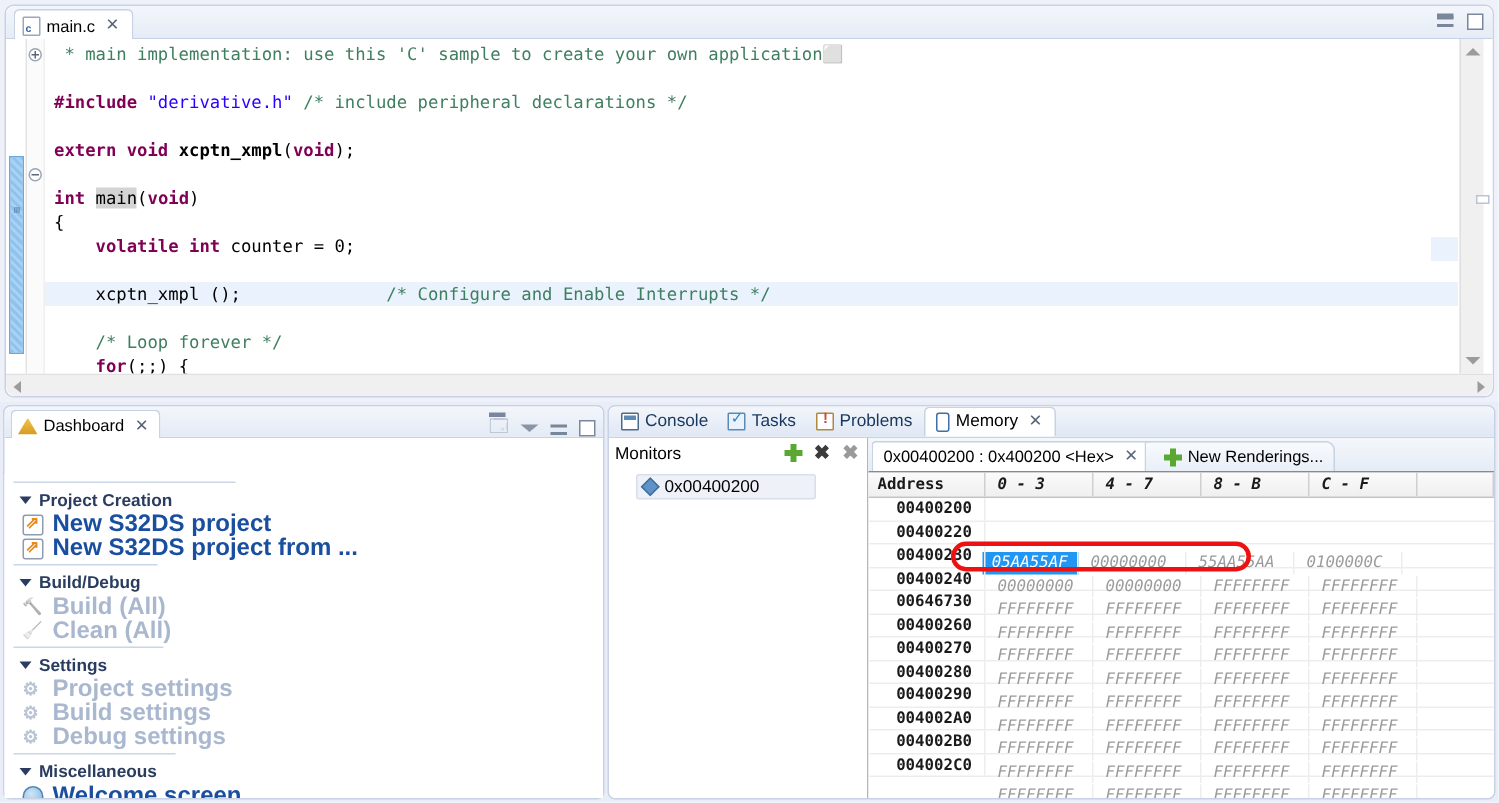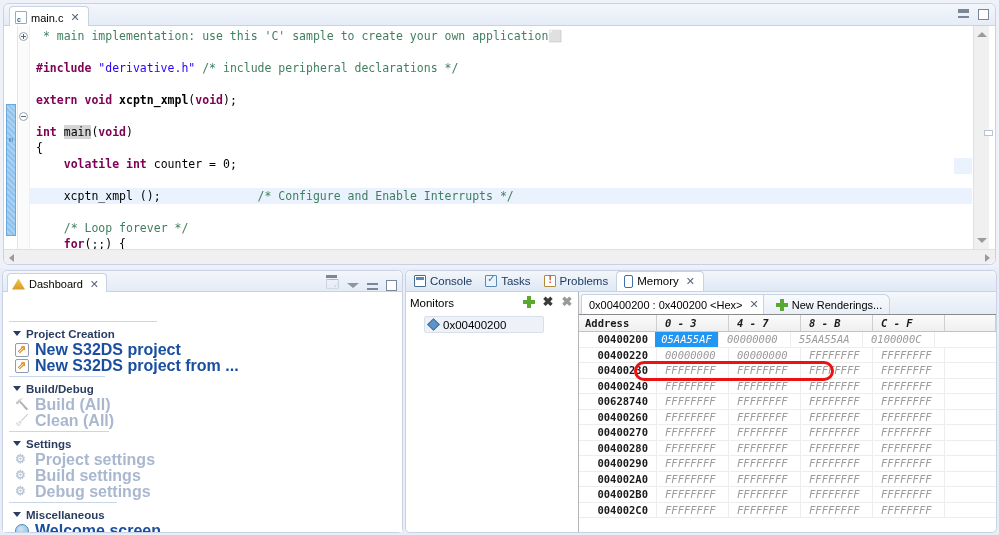--- a/index.html
+++ b/index.html
@@ -364,21 +364,21 @@
     display: flex; align-items: center;
     border-right: 1px solid #ededed;
     padding-left: 8px; height: 100%;
   }
   #mhead .mcell { border-right: 1px solid #cfcfcf; font-weight: bold; color: #1a1a1a; }
   .c-addr { width: 78px; justify-content: flex-end; padding-right: 8px; padding-left: 0;
             font-weight: bold; color: #1a1a1a; }
   #mhead .c-addr { justify-content: flex-start; padding-left: 6px; padding-right: 0; }
   .c-w { width: 72px; font-style: italic; }
   .c-last { flex: 1; border-right: none; }
-  .val { color: #9b9b9b; }
+  .val { color: #9b9b9b; margin-top: 36px; }
   .val.sel { background: #2196f3; color: #ffffff; width: 64px; justify-content: center;
              padding-left: 0; margin-left: -2px; }
   #red-oval {
     position: absolute; left: 55px; top: 46px; width: 200px; height: 20px;
     border: 3px solid #ee1111; border-radius: 11px; pointer-events: none;
   }
 </style>
 </head>
 <body>
 
@@ -584,21 +584,21 @@
               </div>
               <div class="mrow">
                 <div class="mcell c-addr">00400240</div>
                 <div class="mcell c-w val">FFFFFFFF</div>
                 <div class="mcell c-w val">FFFFFFFF</div>
                 <div class="mcell c-w val">FFFFFFFF</div>
                 <div class="mcell c-w val">FFFFFFFF</div>
                 <div class="mcell c-last"></div>
               </div>
               <div class="mrow">
-                <div class="mcell c-addr">00628740</div>
+                <div class="mcell c-addr">00646730</div>
                 <div class="mcell c-w val">FFFFFFFF</div>
                 <div class="mcell c-w val">FFFFFFFF</div>
                 <div class="mcell c-w val">FFFFFFFF</div>
                 <div class="mcell c-w val">FFFFFFFF</div>
                 <div class="mcell c-last"></div>
               </div>
               <div class="mrow">
                 <div class="mcell c-addr">00400260</div>
                 <div class="mcell c-w val">FFFFFFFF</div>
                 <div class="mcell c-w val">FFFFFFFF</div>

